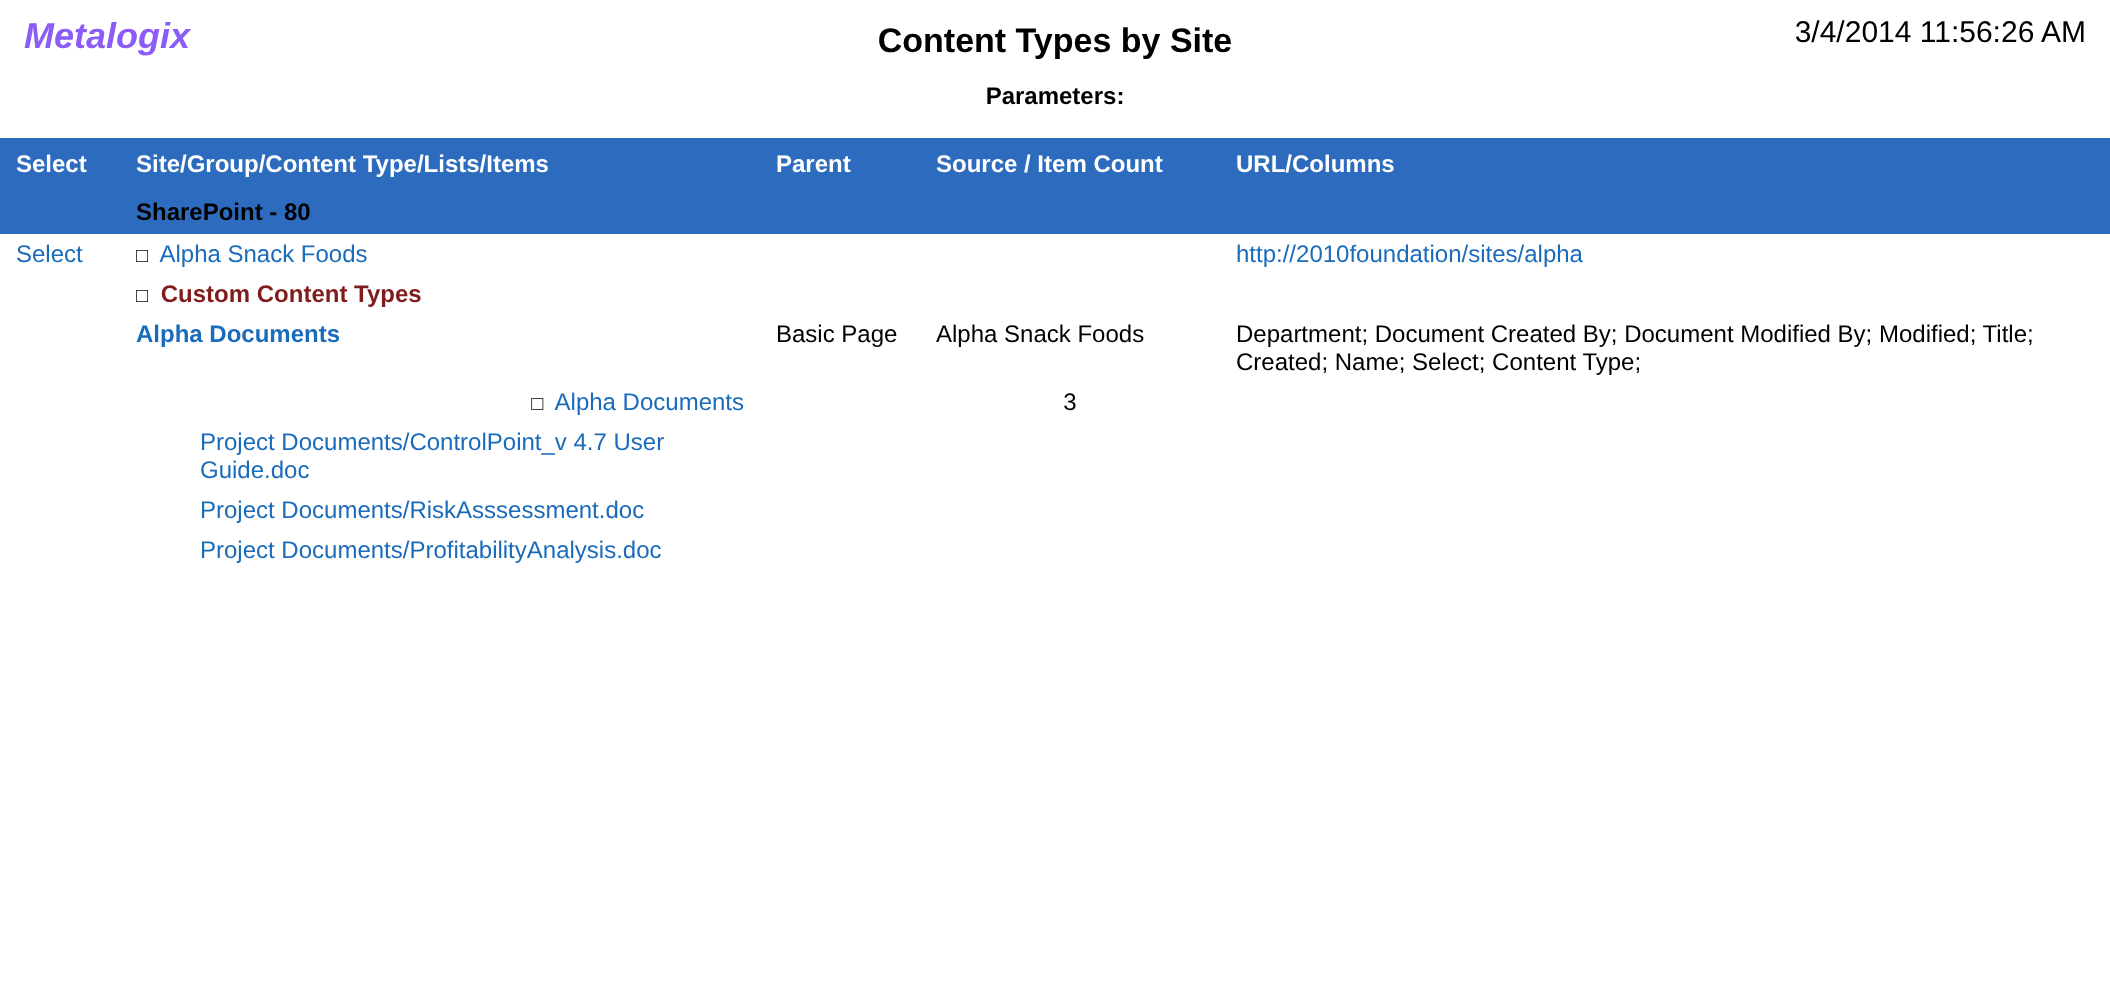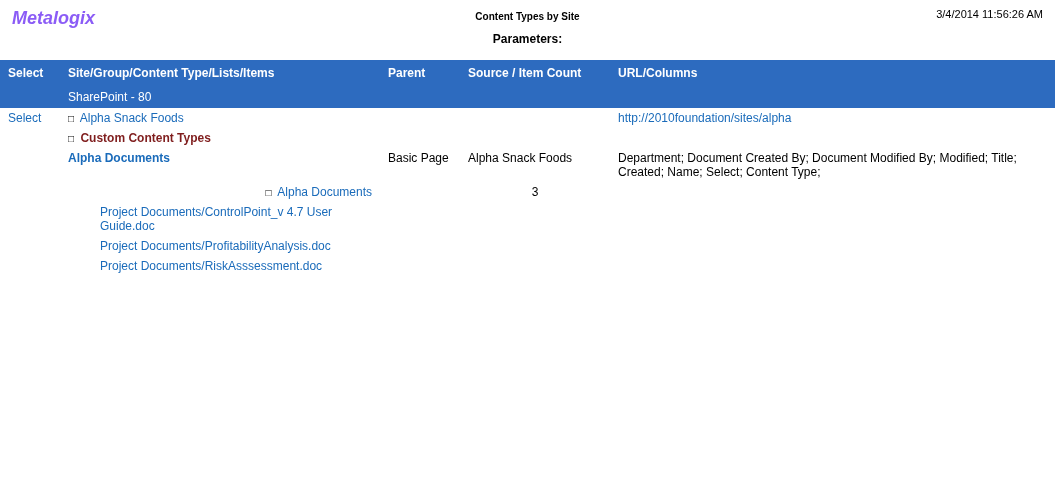--- a/index.html
+++ b/index.html
@@ -1,21 +1,21 @@
 <!DOCTYPE html>
 <html><head>
   <meta charset="utf-8">
   <style>
     * { margin: 0; padding: 0; box-sizing: border-box; }
     body { font-family: Arial, sans-serif; font-size: 12px; color: #000; background: #fff; width: 1055px; }
 
     #header { padding: 8px 12px 4px 12px; position: relative; }
     #logo { color: #8b5cf6; font-size: 18px; font-weight: bold; font-style: italic; }
-    #report-title { text-align: center; font-weight: bold; font-size: 10px; margin-top: -18px; }
-    #timestamp { position: absolute; right: 12px; top: 8px; font-size: 11px; }
+    #report-title { text-align: center; font-weight: bold; font-size: 17px; margin-top: -18px; }
+    #timestamp { position: absolute; right: 12px; top: 8px; font-size: 15px; }
 
     #parameters { padding: 6px 12px 10px 12px; text-align: center; }
     #parameters-label { font-weight: bold; font-size: 12px; margin-bottom: 4px; }
     #parameters p { font-size: 12px; color: #000; line-height: 1.6; }
 
     #table-container { padding: 0 0 0 0; }
 
     table { width: 100%; border-collapse: collapse; }
     thead tr { background: #2d6bbf; color: #fff; }
     thead th { padding: 6px 8px; text-align: left; font-size: 12px; font-weight: bold; border: none; }
@@ -24,21 +24,21 @@
 
     td { padding: 3px 8px; font-size: 12px; vertical-align: top; border: none; }
 
     .select-link { color: #1a6bba; text-decoration: none; cursor: pointer; }
     .blue-link { color: #1a6bba; text-decoration: none; font-weight: bold; }
     .plain-link { color: #1a6bba; text-decoration: none; }
     .section-header { color: #7f1d1d; font-weight: bold; }
 
     .expand-icon { font-size: 10px; margin-right: 3px; color: #000; }
 
-    tr.sharepoint-row td { background: #2d6bbf; color: #ffffff; font-weight: normal; padding: 4px 8px; }
+    tr.sharepoint-row td { background: #2d6bbf; color: #000000; font-weight: bold; padding: 4px 8px; }
   </style>
 </head>
 <body>
 
 <div id="header">
   <div id="logo">Metalogix</div>
   <div id="report-title">Content Types by Site</div>
   <div id="timestamp">3/4/2014 11:56:26 AM</div>
 </div>
 
@@ -120,30 +120,30 @@
         <td style="padding-left:40px;">
           <a class="plain-link">Project Documents/ControlPoint_v 4.7 User Guide.doc</a>
         </td>
         <td></td>
         <td></td>
         <td></td>
       </tr>
       <tr>
         <td></td>
         <td style="padding-left:40px;">
-          <a class="plain-link">Project Documents/ProfitabilityAnalysis.doc</a>
+          <a class="plain-link">Project Documents/RiskAsssessment.doc</a>
         </td>
         <td></td>
         <td></td>
         <td></td>
       </tr>
       <tr>
         <td></td>
         <td style="padding-left:40px;">
-          <a class="plain-link">Project Documents/RiskAsssessment.doc</a>
+          <a class="plain-link">Project Documents/ProfitabilityAnalysis.doc</a>
         </td>
         <td></td>
         <td></td>
         <td></td>
       </tr>
 
     </tbody>
   </table>
 </div>
 

